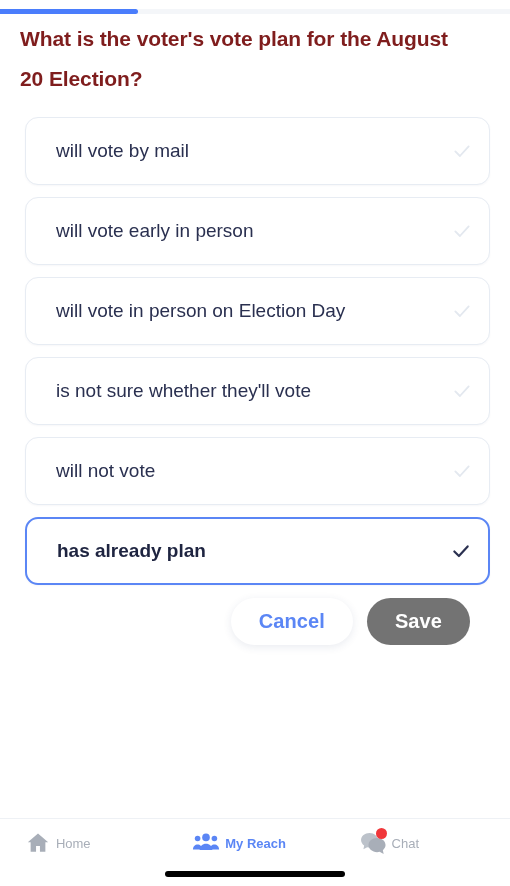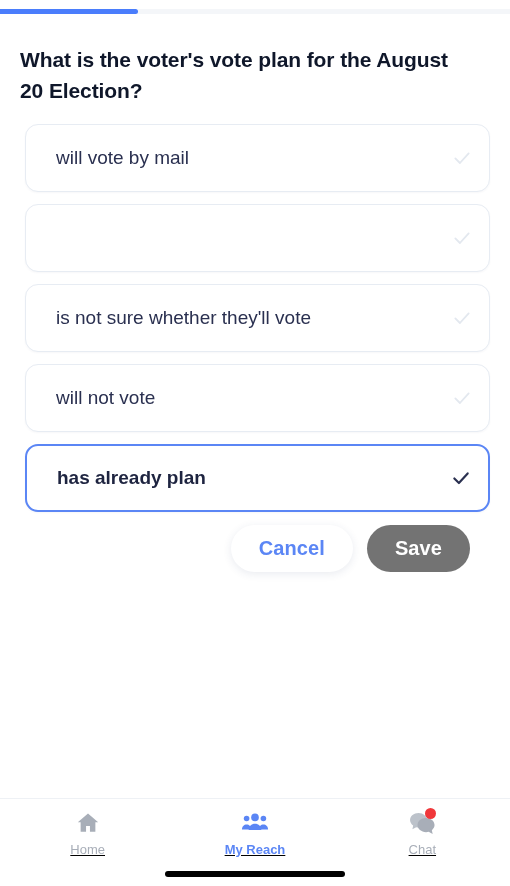--- a/index.html
+++ b/index.html
@@ -39,26 +39,26 @@
   }
 
   
   .content {
     flex: 1 1 auto;
     padding: 0 20px;
     overflow: hidden;
   }
 
   .question {
-    margin-top: 30px;
+    margin-top: 5px;
     margin-bottom: 18px;
     font-size: 21px;
-    line-height: 31px;
+    line-height: 40px;
     font-weight: 700;
-    color: #0f172a;
+    color: #7f1d1d;
     letter-spacing: -0.1px;
     max-width: 440px;
   }
 
   
   .options { display: flex; flex-direction: column; gap: 12px; }
 
   .option {
     position: relative;
     min-height: 68px;
@@ -148,26 +148,25 @@
     padding-top: 10px;
   }
   .nav {
     display: flex;
     align-items: flex-start;
     justify-content: space-around;
     padding: 0 4px;
   }
   .nav-item {
     display: flex;
-    flex-direction: column;
+    flex-direction: row;
     align-items: center;
     gap: 5px;
     width: 25%;
     cursor: pointer;
-    text-decoration: underline;
   }
   .nav-icon {
     position: relative;
     height: 28px;
     display: flex;
     align-items: center;
     justify-content: center;
   }
   .nav-icon svg { display: block; }
   .nav-label {
@@ -216,27 +215,36 @@
       <div class="option">
         <span class="option-label">will vote by mail</span>
         <span class="option-check">
           <svg viewBox="0 0 24 24" fill="none">
               <path d="M4 12.5 L9.5 18 L20 6.5" stroke-width="2.2" stroke-linecap="round" stroke-linejoin="round"></path>
             </svg>
         </span>
       </div>
 
       <div class="option">
-        <span class="option-check">
-          <svg viewBox="0 0 24 24" fill="none">
-              <path d="M4 12.5 L9.5 18 L20 6.5" stroke-width="2.2" stroke-linecap="round" stroke-linejoin="round"></path>
-            </svg>
-        </span>
-      </div>
-
+        <span class="option-label">will vote early in person</span>
+        <span class="option-check">
+          <svg viewBox="0 0 24 24" fill="none">
+              <path d="M4 12.5 L9.5 18 L20 6.5" stroke-width="2.2" stroke-linecap="round" stroke-linejoin="round"></path>
+            </svg>
+        </span>
+      </div>
+
+      <div class="option">
+        <span class="option-label">will vote in person on Election Day</span>
+        <span class="option-check">
+          <svg viewBox="0 0 24 24" fill="none">
+              <path d="M4 12.5 L9.5 18 L20 6.5" stroke-width="2.2" stroke-linecap="round" stroke-linejoin="round"></path>
+            </svg>
+        </span>
+      </div>
 
       <div class="option">
         <span class="option-label">is not sure whether they'll vote</span>
         <span class="option-check">
           <svg viewBox="0 0 24 24" fill="none">
               <path d="M4 12.5 L9.5 18 L20 6.5" stroke-width="2.2" stroke-linecap="round" stroke-linejoin="round"></path>
             </svg>
         </span>
       </div>
 

